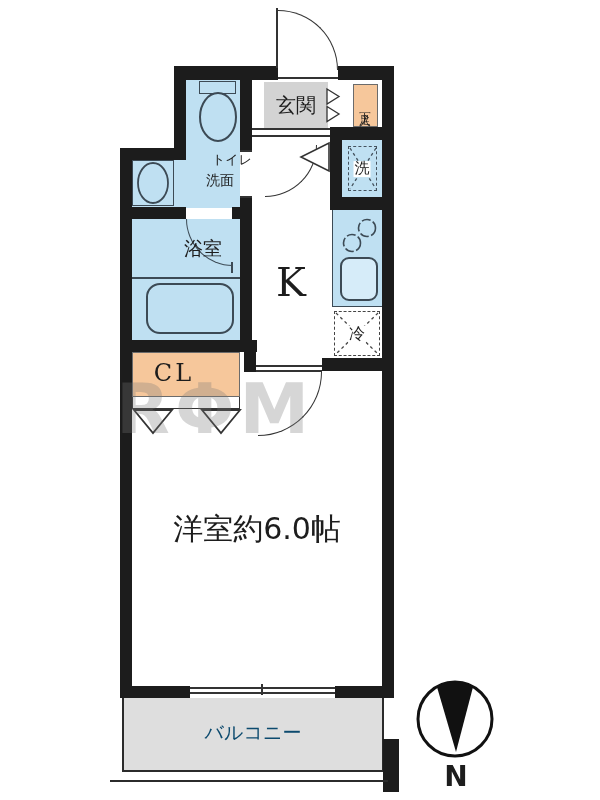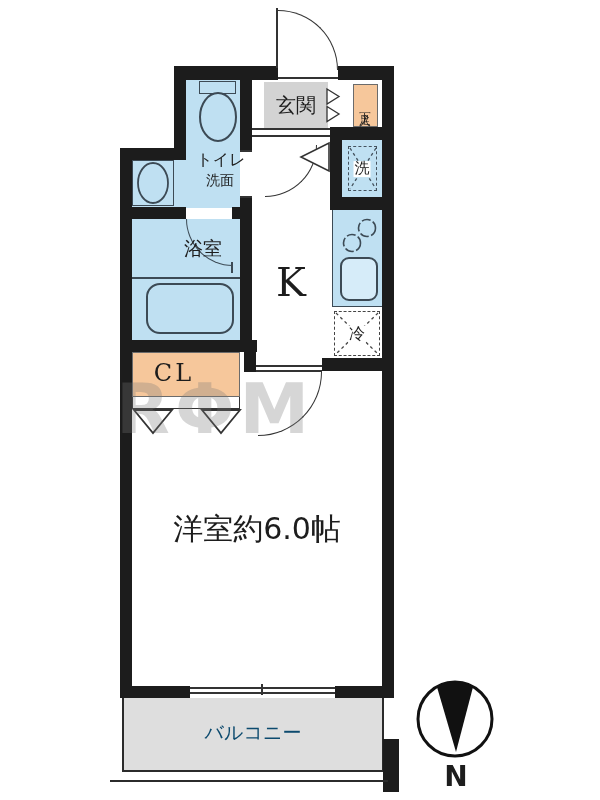--- a/index.html
+++ b/index.html
@@ -104,21 +104,21 @@
     <line x1="376" y1="148" x2="350" y2="189" stroke="#44525e" stroke-width="1.3" stroke-dasharray="3 3"></line>
     <line x1="336" y1="313" x2="378" y2="354" stroke="#444" stroke-width="1.3" stroke-dasharray="3 3"></line>
     <line x1="378" y1="313" x2="336" y2="354" stroke="#444" stroke-width="1.3" stroke-dasharray="3 3"></line>
     <circle cx="455" cy="719" r="37" fill="#fff" stroke="#111" stroke-width="3"></circle>
     <path d="M437,687 A37,37 0 0 1 473,687 L456,752 Z" fill="#111"></path>
   </svg>
 
   <div class="lbl" style="left:296px;top:105px;font-size:20px">玄関</div>
   <div class="lbl" style="left:365px;top:105px;font-size:11.5px;writing-mode:vertical-rl;letter-spacing:1px;transform:translate(-50%,-50%)">下足入</div>
   <div class="lbl" style="left:362px;top:169px;font-size:15px;background:#fff;padding:0 1px;z-index:5">洗</div>
-  <div class="lbl" style="left:221px;top:160px;font-size:16px">トイレ</div>
+  <div class="lbl" style="left:232px;top:160px;font-size:13px">トイレ</div>
   <div class="lbl" style="left:220px;top:180px;font-size:14px">洗面</div>
   <div class="lbl" style="left:203px;top:249px;font-size:19px">浴室</div>
   <div class="lbl serif" style="left:291px;top:282px;font-size:40px">K</div>
   <div class="lbl" style="left:357px;top:334px;font-size:16px;background:#fff;padding:0 1px;z-index:5">冷</div>
   <div class="lbl serif" style="left:174px;top:374px;font-size:24px;letter-spacing:3px;z-index:51">CL</div>
   <div class="lbl" style="left:257px;top:529px;font-size:30px">洋室約6.0帖</div>
   <div class="lbl" style="left:253px;top:733px;font-size:19px;color:#0c4a6e">バルコニー</div>
   <div class="lbl" style="left:456px;top:777px;font-size:28px;font-weight:bold">N</div>
 
 </div>

